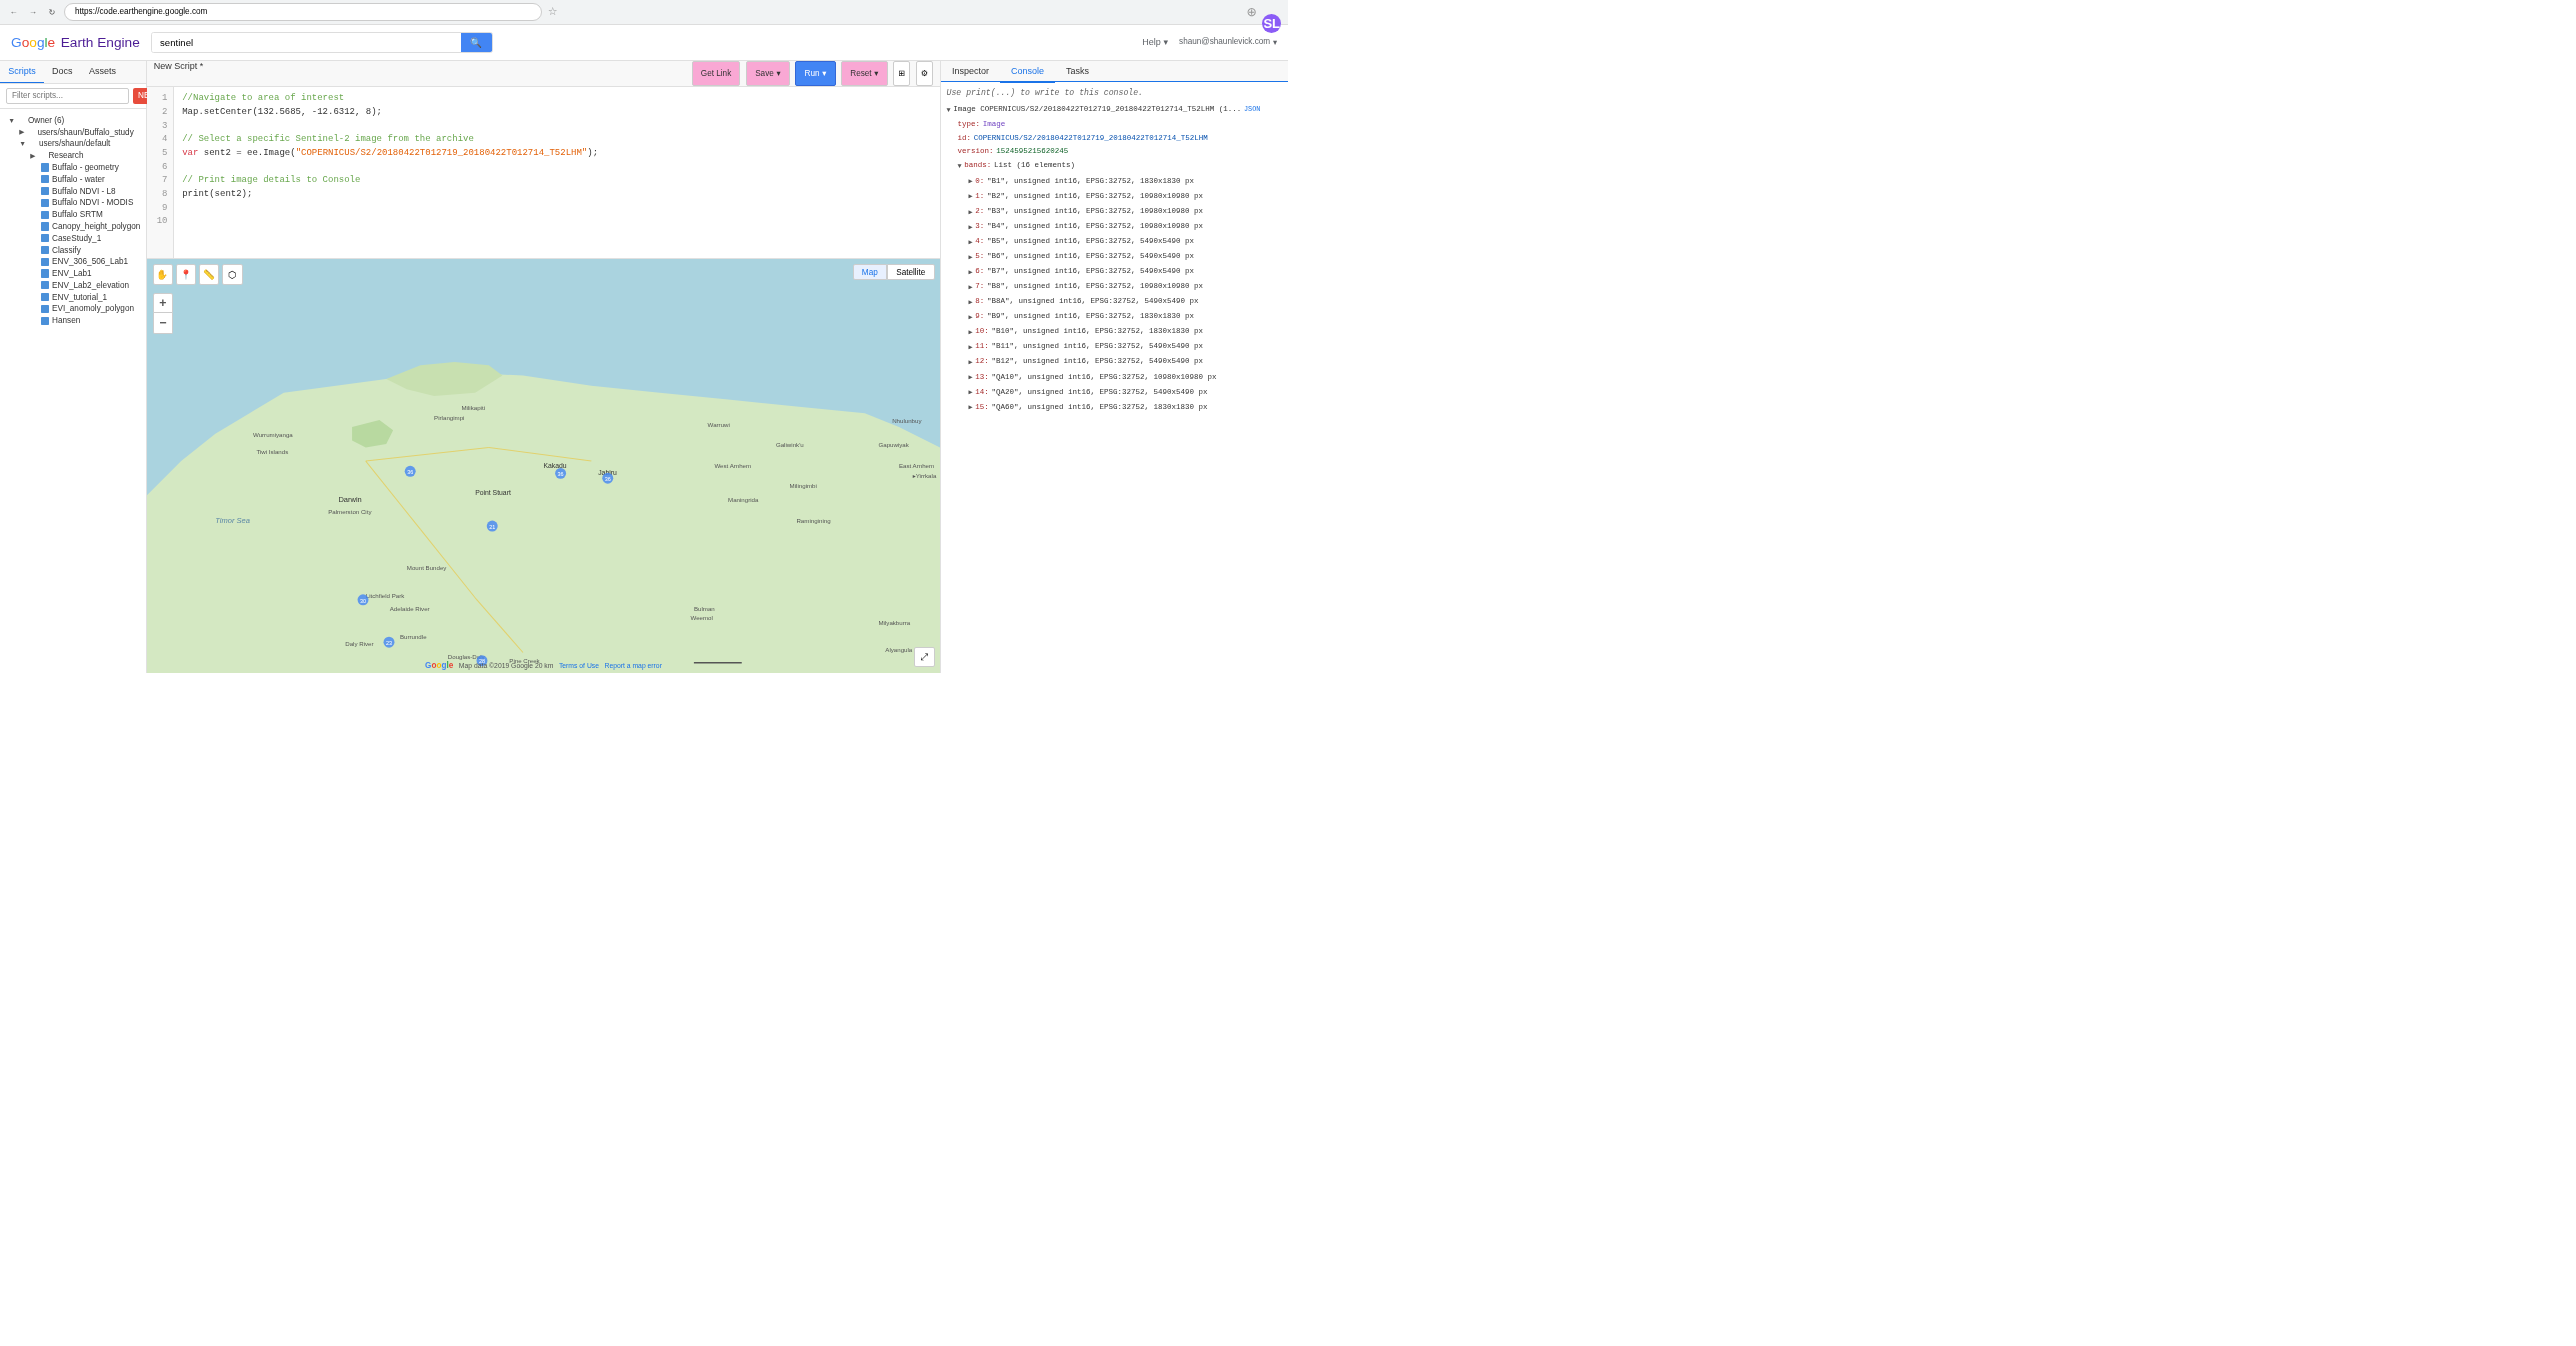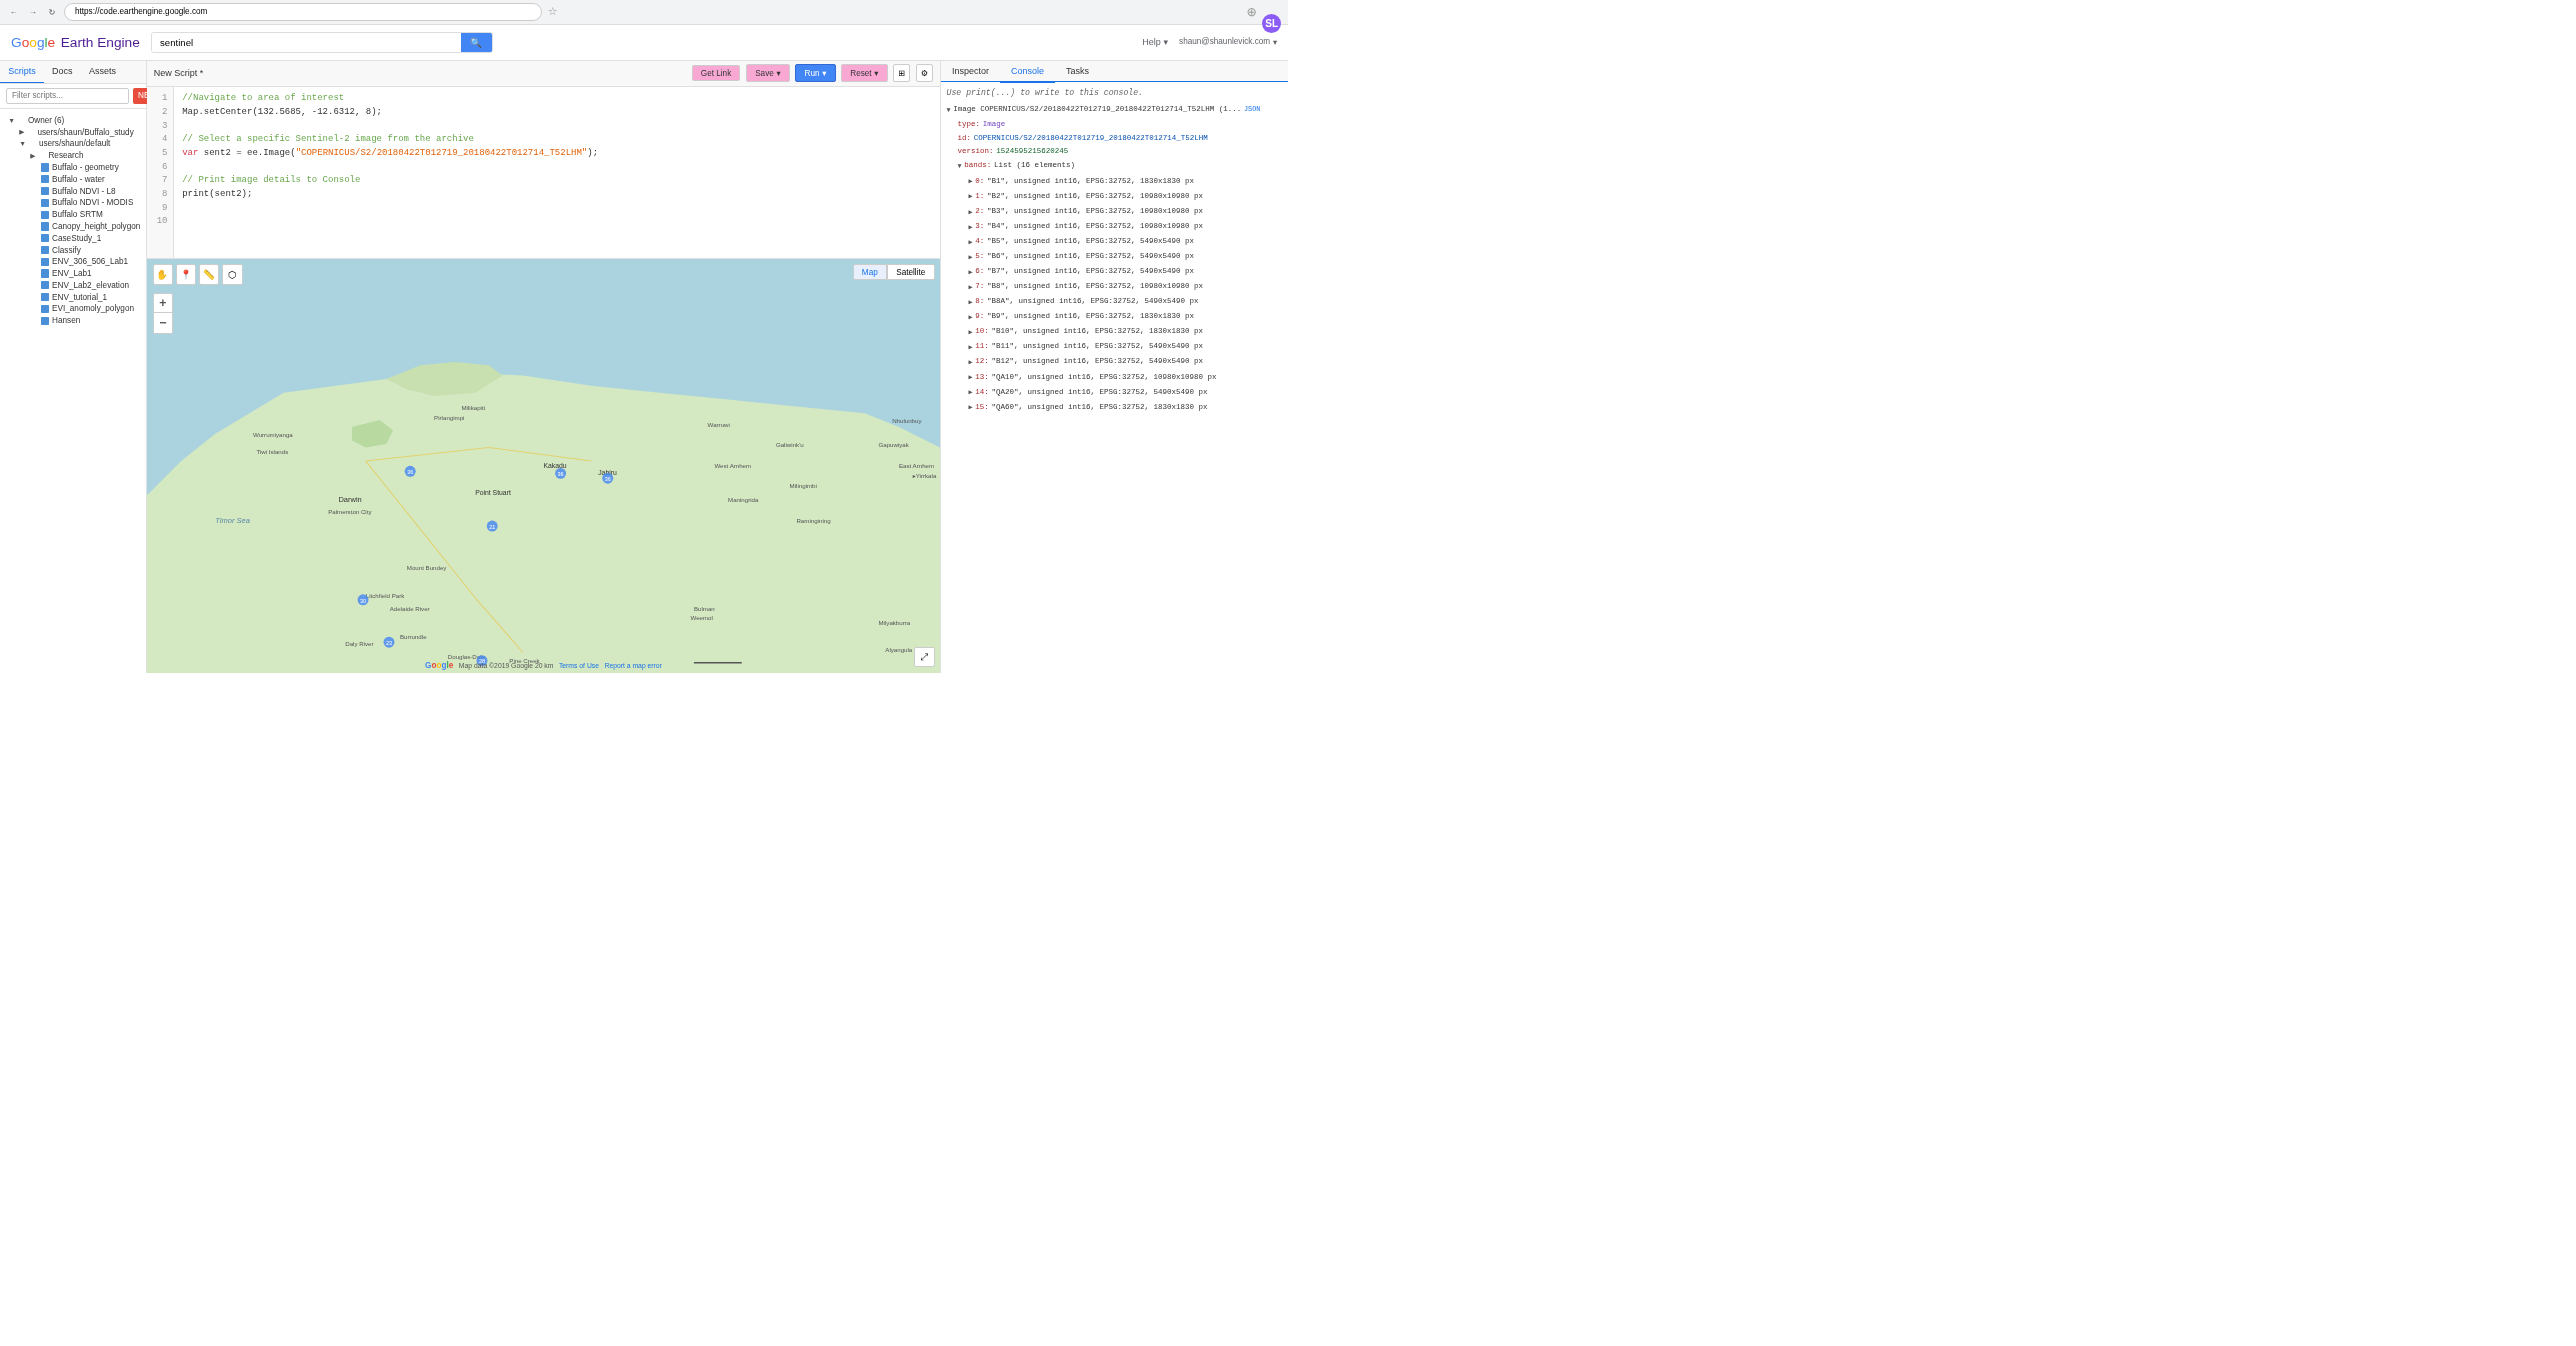--- a/index.html
+++ b/index.html
@@ -35,21 +35,21 @@
       background: #fff;
       max-width: 478px;
     }
     .browser-spacer { flex: 1; }
     .browser-user-menu {
       width: 19px; height: 19px;
       border-radius: 50%;
       background: #8b5cf6;
       color: white;
       display: flex; align-items: center; justify-content: center;
-      font-size: 10px;
+      font-size: 13px;
       font-weight: bold;
       margin-top: 24px;
     }
     .star-icon { color: #999; font-size: 11px; }
 
     
     .app-header {
       height: 36px;
       background: #fff;
       border-bottom: 0.7px solid #e0e0e0;
@@ -199,21 +199,20 @@
       background: #4a90d9;
       display: inline-block;
       border-radius: 0.7px;
       flex-shrink: 0;
     }
     .editor-header {
       height: 26px;
       background: #f8f8f8;
       border-bottom: 0.7px solid #e0e0e0;
       display: flex;
-      align-items: center;
       padding: 0 6.8px;
       gap: 5.5px;
     }
     .editor-title {
       font-size: 9px;
       color: #333;
       font-weight: 500;
       flex: 1;
     }
     .toolbar-btn {

